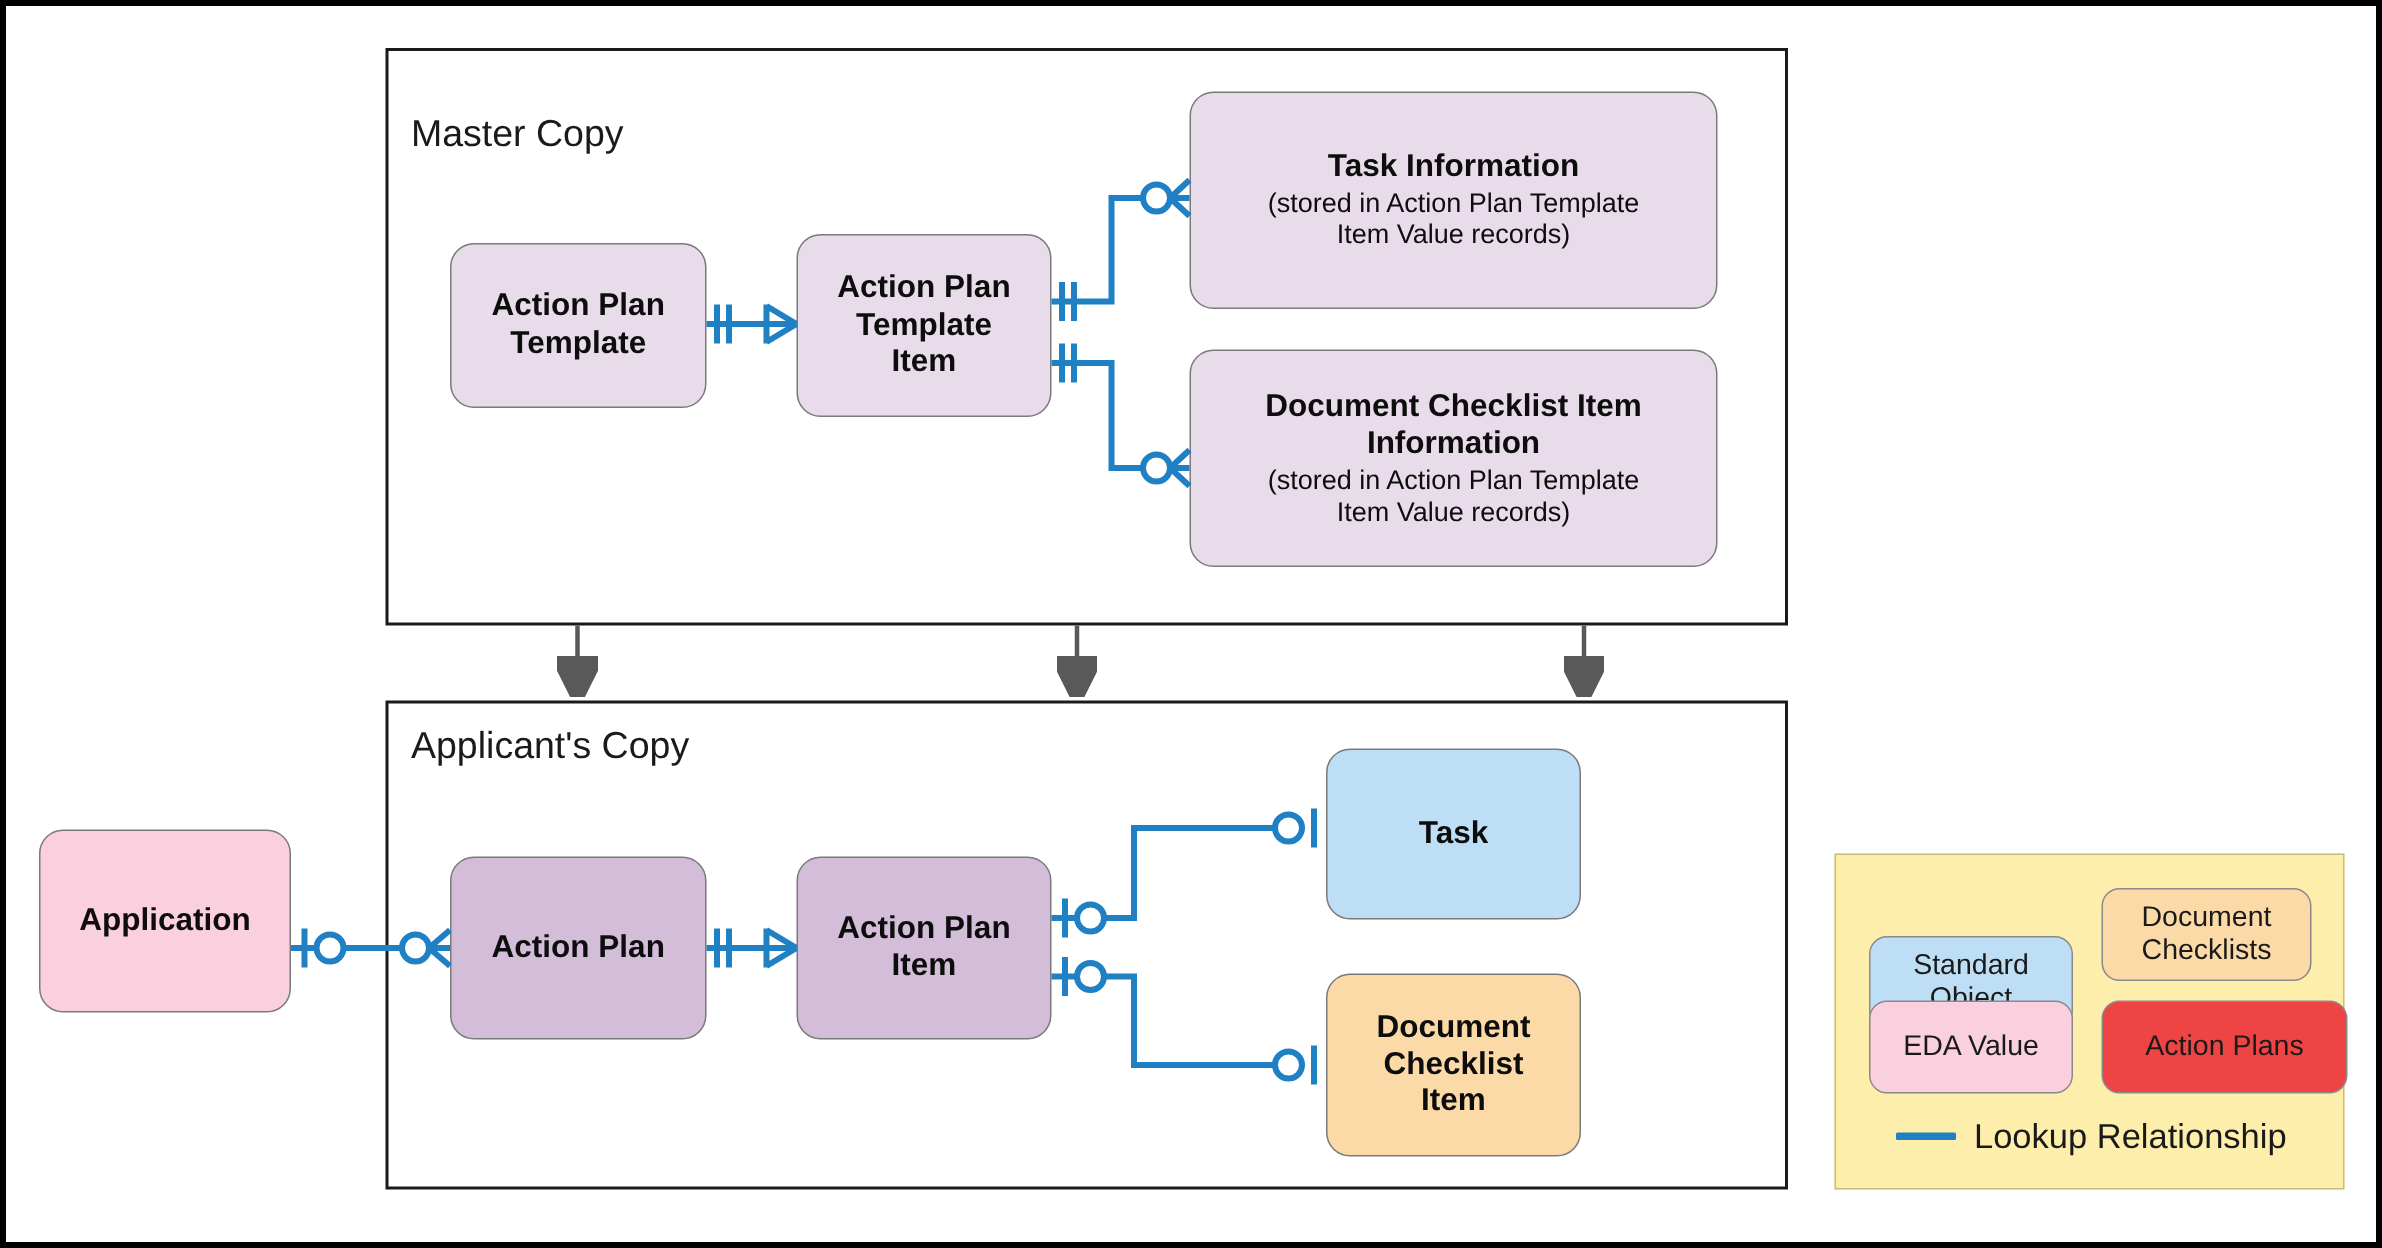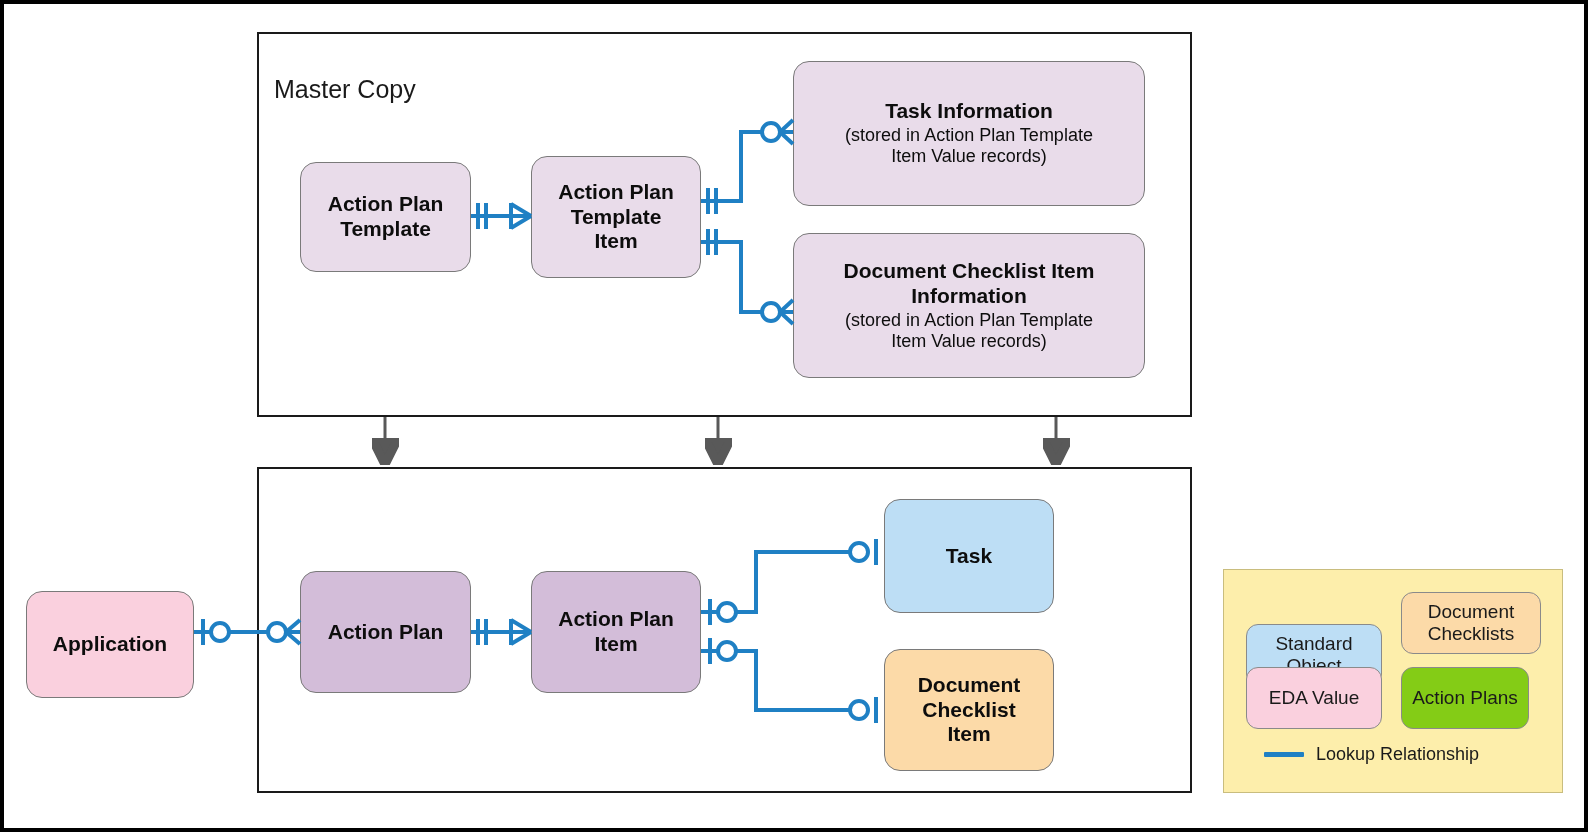--- a/index.html
+++ b/index.html
@@ -87,21 +87,21 @@
     display: flex;
     align-items: center;
     gap: 12px;
   }
   .lg-swatch {
     width: 40px; height: 5px;
     background: #1f80c4;
     border-radius: 1px;
   }
   .lg-line-label {
-    font-size: 18px;
+    font-size: 23px;
     color: #1a1a1a;
   }
 </style>
 </head>
 <body>
 
 <div id="canvas">
 
   <div class="section" style="left:253px; top:28px; width:935px; height:385px;"></div>
   <div class="section-title" style="left:270px; top:43px;margin-top:28px;">Master Copy</div>
@@ -124,22 +124,23 @@
   </div>
 
   <div class="ent" style="left:789px; top:229px; width:352px; height:145px; background:#e9dcea;">
     <div class="ttl">Document Checklist  Item
 Information</div>
     <div class="sub">(stored in Action Plan Template
 Item Value records)</div>
   </div>
 
   <div class="section" style="left:253px; top:463px; width:935px; height:326px;"></div>
-
-  <div class="ent" style="left:22px; top:587px; width:168px; height:107px; background:#fad0de;">
+  <div class="section-title" style="left:270px; top:479px;">Applicant's Copy</div>
+
+  <div class="ent" style="left:22px; top:549px; width:168px; height:122px; background:#fad0de;">
     <div class="ttl">Application</div>
   </div>
 
   <div class="ent" style="left:296px; top:567px; width:171px; height:122px; background:#d3bdd9;">
     <div class="ttl">Action Plan</div>
   </div>
 
   <div class="ent" style="left:527px; top:567px; width:170px; height:122px; background:#d3bdd9;">
     <div class="ttl">Action Plan
 Item</div>
@@ -214,21 +215,21 @@
   <div id="legend" style="left:1219px; top:565px; width:340px; height:224px; background:#fdeeab;">
 
     <div class="lg-chip" style="left:22px; top:22px; width:136px; height:62px; background:#bddef5;margin-top:32px;">Standard
 Object</div>
 
     <div class="lg-chip" style="left:177px; top:22px; width:140px; height:62px; background:#fcdaa8;">Document
 Checklists</div>
 
     <div class="lg-chip" style="left:22px; top:97px; width:136px; height:62px; background:#fad0de;">EDA Value</div>
 
-    <div class="lg-chip" style="left:177px; top:97px; width:128px; height:62px; background:#84cc16;">Action Plans</div>
+    <div class="lg-chip" style="left:177px; top:97px; width:164px; height:62px; background:#ef4444;">Action Plans</div>
 
     <div class="lg-line-row" style="left:40px; top:174px;">
       <span class="lg-swatch"></span>
       <span class="lg-line-label">Lookup Relationship</span>
     </div>
   </div>
 
 </div>
 
 </body></html>

